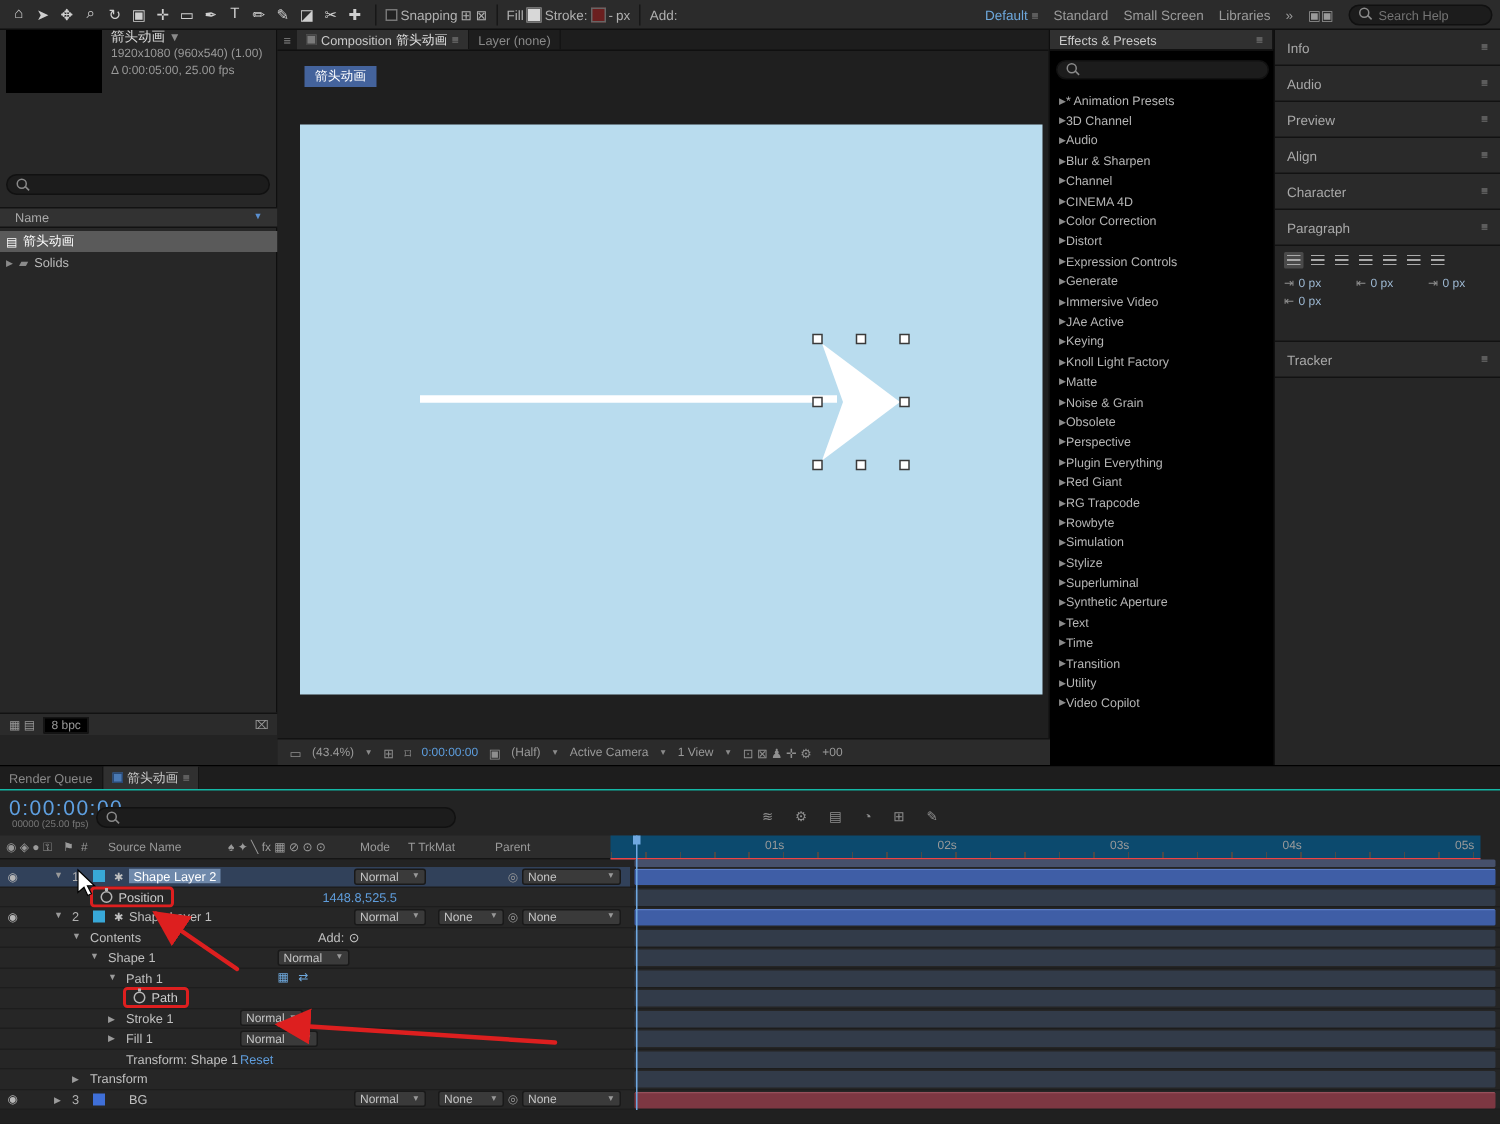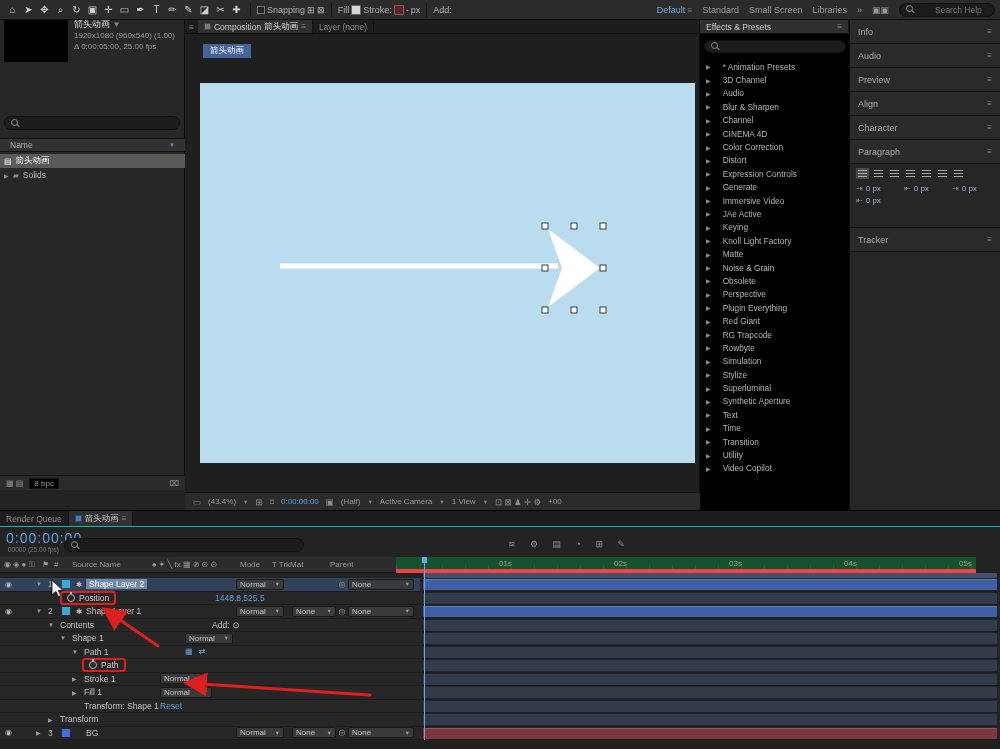--- a/index.html
+++ b/index.html
@@ -11,21 +11,21 @@
 .toolbar{position:absolute;left:0;top:0;width:1000px;height:20px;background:#2b2b2b;border-bottom:1px solid #0f0f0f;display:flex;align-items:center;gap:2px;padding:0 5px;font-size:10px;color:#c8c8c8;z-index:20}
 .tools{display:flex;align-items:center;gap:1px}
 .tool{width:15px;height:16px;display:inline-flex;align-items:center;justify-content:center;font-size:10px;color:#cfcfcf}
 .tb-sep{width:1px;height:14px;background:#171717;margin:0 4px}
 .tb-label{font-size:9px;color:#b0b0b0;white-space:nowrap}
 .checkbox{width:8px;height:8px;border:1px solid #777;background:#222;display:inline-block}
 .swatch{width:10px;height:10px;border:1px solid #666;display:inline-block}
 .tb-right{margin-left:auto;display:flex;align-items:center;gap:10px;font-size:9px}
 .ws{color:#9a9a9a;white-space:nowrap}
 .ws.active{color:#6ea8dc}
-.help-search{display:flex;align-items:center;gap:20px;background:#1c1c1c;border:1px solid #101010;border-radius:8px;height:14px;padding:0 6px;width:96px}
+.help-search{display:flex;align-items:center;gap:4px;background:#1c1c1c;border:1px solid #101010;border-radius:8px;height:14px;padding:0 6px;width:96px}
 .help-search input{background:transparent;border:none;outline:none;color:#9a9a9a;font-size:8.5px;width:70px;font-family:"Liberation Sans",sans-serif}
 .mag{width:9px;height:9px;position:relative;display:inline-block;flex:none}
 .mag::before{content:"";position:absolute;left:0;top:0;width:5px;height:5px;border:1px solid #8a8a8a;border-radius:50%}
 .mag::after{content:"";position:absolute;left:5px;top:6px;width:4px;height:1px;background:#8a8a8a;transform:rotate(45deg)}
 
 
 .tabbar{height:14px;display:flex;background:#1d1d1d;border-bottom:1px solid #101010;font-size:8.5px;align-items:stretch;overflow:hidden}
 .tab{display:flex;align-items:center;gap:3px;padding:0 6px;color:#8a8a8a;border-right:1px solid #141414;white-space:nowrap}
 .tab.active{background:#303030;color:#cacaca}
 .menu-ic{color:#8a8a8a;font-size:8px}
@@ -50,21 +50,21 @@
 .comp-chip{position:absolute;left:18px;top:24px;background:#44639c;color:#fff;padding:1px 7px;font-size:8.5px}
 .canvas-wrap{position:absolute;left:15px;top:63px;width:495px;height:380px;background:#b9dcee}
 .comp-status{position:absolute;left:0;bottom:0;width:515px;height:18px;background:#2b2b2b;border-top:1px solid #121212;display:flex;align-items:center;gap:7px;padding:0 8px;font-size:8px;color:#9a9a9a;white-space:nowrap;overflow:hidden}
 .cs-time{color:#5e9fe0}
 .cs-ic{font-size:8.5px;color:#8f8f8f}
 
 
 .effects{position:absolute;left:700px;top:20px;width:150px;height:490px;background:#000000;border-right:1px solid #0f0f0f}
 .fx-search{position:absolute;left:4px;top:20px;width:142px;height:13px;background:#1c1c1c;border:1px solid #111;border-radius:7px;display:flex;align-items:center;gap:5px;padding:0 6px}
 .fx-list{position:absolute;left:0;top:40px;width:150px}
-.fx-item{display:flex;align-items:center;gap:12px;height:13.4px;padding:0 6px;font-size:8.3px;color:#b5b5b5;white-space:nowrap;overflow:hidden}
+.fx-item{display:flex;align-items:center;gap:0;height:13.4px;padding:0 6px;font-size:8.3px;color:#b5b5b5;white-space:nowrap;overflow:hidden}
 .fx-tw{font-size:6px;color:#8a8a8a;flex:none}
 
 
 .rightcol{position:absolute;left:850px;top:20px;width:150px;height:490px;background:#262626}
 .rp-head{height:24px;border-bottom:1px solid #121212;display:flex;align-items:center;justify-content:space-between;padding:0 8px;color:#a8a8a8;font-size:9px;background:#2a2a2a}
 .para-body{height:64px;border-bottom:1px solid #121212;background:#262626;padding:4px 6px}
 .para-align{display:flex;gap:3px;margin-bottom:5px}
 .pa-btn{width:13px;height:11px;display:inline-flex;align-items:center;justify-content:center;border-radius:1px}
 .pa-btn:first-child{background:#4a4a4a}
 .pa-bars{width:9px;height:8px;background:repeating-linear-gradient(#aaa 0 1px,transparent 1px 3px)}
@@ -75,21 +75,21 @@
 
 
 .timeline{position:absolute;left:0;top:510px;width:1000px;height:239px;background:#232323;border-top:1px solid #000}
 .tl-tabs{position:absolute;left:0;top:0;width:1000px;height:16px;display:flex;background:#1d1d1d;border-bottom:1px solid #14b8a6;font-size:8.5px}
 .tl-time{position:absolute;left:6px;top:19px;font-size:14px;color:#5e9fe0;letter-spacing:1px}
 .tl-fps{position:absolute;left:8px;top:35px;font-size:6.5px;color:#777}
 .tl-search{position:absolute;left:64px;top:27px;width:240px;height:14px;background:#1c1c1c;border:1px solid #111;border-radius:7px;display:flex;align-items:center;gap:5px;padding:0 6px}
 .tl-icons{position:absolute;left:508px;top:28px;font-size:9px;color:#8f8f8f;letter-spacing:6px}
 .tl-header{position:absolute;left:0;top:46px;width:420px;height:16px;background:#2c2c2c;border-bottom:1px solid #151515;font-size:8px;color:#9a9a9a}
 .tl-header span{position:absolute;top:3px;white-space:nowrap}
-.ruler{position:absolute;left:396px;top:46px;width:580px;height:16px;background:#14532d;border-bottom:4px solid #ef4444;font-size:8px;color:#9a9a9a}
+.ruler{position:absolute;left:407px;top:46px;width:580px;height:16px;background:#0c4a6e;border-bottom:1px solid #ef4444;font-size:8px;color:#9a9a9a}
 .ruler::after{content:"";position:absolute;left:0;bottom:0;width:100%;height:4px;background:repeating-linear-gradient(90deg,#4a4a4a 0 1px,transparent 1px 23px)}
 .ruler span{position:absolute;top:2px}
 .workarea{position:absolute;left:423px;top:62px;width:574px;height:5px;background:#46506b;border-radius:1px}
 .tl-left{position:absolute;left:0;top:67px;width:420px}
 .tl-right{position:absolute;left:420px;top:67px;width:580px}
 .tl-row{position:relative;width:420px;height:13.5px;display:flex;align-items:center;font-size:8.5px;color:#c0c0c0;border-bottom:1px solid #1d1d1d;background:#262626;white-space:nowrap}
 .tl-row.sel{background:#31415a}
 .tl-brow{position:relative;width:580px;height:13.5px;border-bottom:1px solid #1d1d1d;background:#252525}
 .bar{position:absolute;left:3px;top:1px;height:11px;width:574px;border-radius:1px}
 .bar.blue{background:#3f5ea6;border-top:1px solid #5b7cc4}

